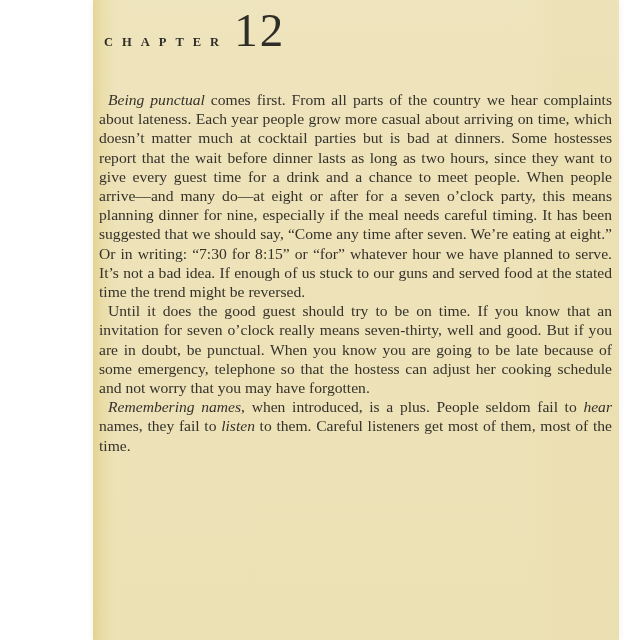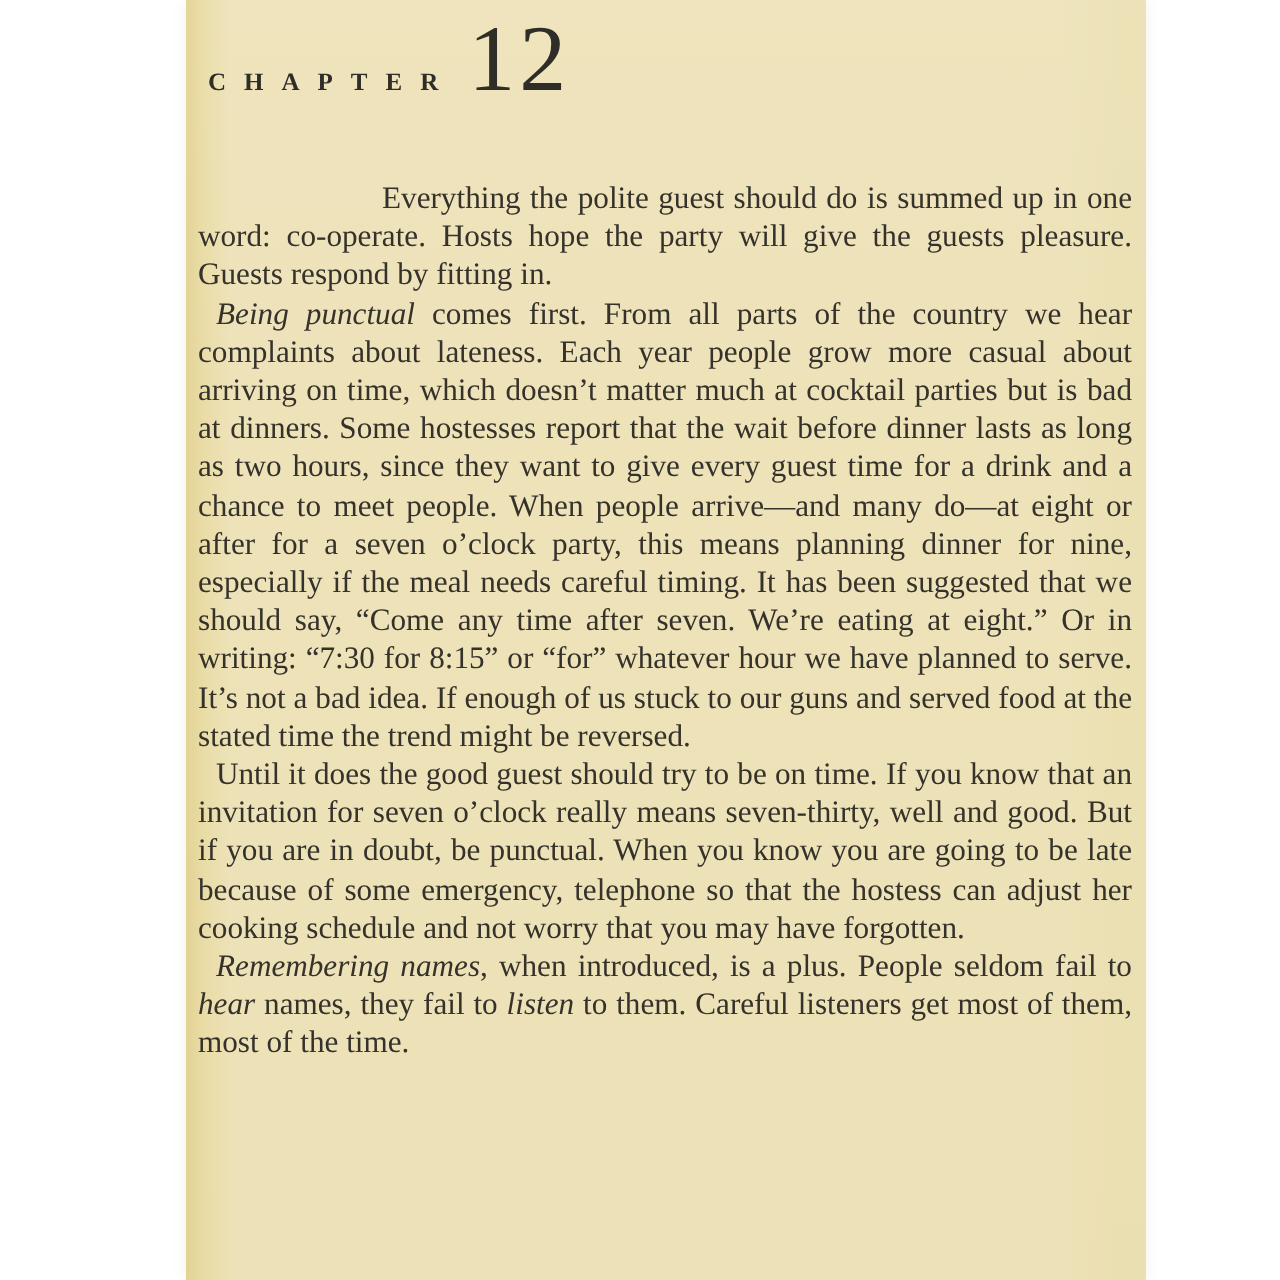--- a/index.html
+++ b/index.html
@@ -16,21 +16,21 @@
   }
   .photo-backdrop {
     position: absolute;
     inset: 0;
     background: #ffffff;
   }
   .book-page {
     position: absolute;
     left: 93px;
     top: 0;
-    width: 480px;
+    width: 526px;
     height: 640px;
     box-sizing: border-box;
     padding: 0 7px 0 6px;
     background-color: #f9f5e5;
     background-image:
       linear-gradient(to right, #eee5b8 0px, #f5efd0 9px, #f9f5e5 22px, #f9f5e5 440px, #f7f3df 465px),
       linear-gradient(to bottom, #faf7ea 0%, #f9f5e5 30%, #f8f4e2 100%);
     background-blend-mode: multiply;
     box-shadow: 0 0 7px rgba(120,110,70,0.10);
     color: #35322b;
@@ -86,19 +86,18 @@
 <div class="photo-backdrop"></div>
 
 <div class="book-page">
 
   <div class="chapter-row">
     <span class="chapter-label">CHAPTER</span><span class="chapter-number">12</span>
   </div>
 
 
   <div class="body-text">
-    <p class="opening-para"><span>Everything the polite guest should do is summed up in one word: co-operate. Hosts hope the party will give the guests pleasure. Guests respond by fitting in.</span></p>
     <p><i>Being punctual</i><span> comes first. From all parts of the country we hear complaints about lateness. Each year people grow more casual about arriving on time, which doesn’t matter much at cocktail parties but is bad at dinners. Some hostesses report that the wait before dinner lasts as long as two hours, since they want to give every guest time for a drink and a chance to meet people. When people arrive—and many do—at eight or after for a seven o’clock party, this means planning dinner for nine, especially if the meal needs careful timing. It has been suggested that we should say, “Come any time after seven. We’re eating at eight.” Or in writing: “7:30 for 8:15” or “for” whatever hour we have planned to serve. It’s not a bad idea. If enough of us stuck to our guns and served food at the stated time the trend might be reversed.</span></p>
     <p><span>Until it does the good guest should try to be on time. If you know that an invitation for seven o’clock really means seven-thirty, well and good. But if you are in doubt, be punctual. When you know you are going to be late because of some emergency, telephone so that the hostess can adjust her cooking schedule and not worry that you may have forgotten.</span></p>
     <p><i>Remembering names</i><span>, when introduced, is a plus. People seldom fail to </span><i>hear</i><span> names, they fail to </span><i>listen</i><span> to them. Careful listeners get most of them, most of the time.</span></p>
   </div>
 
 </div>
 
 </body></html>

